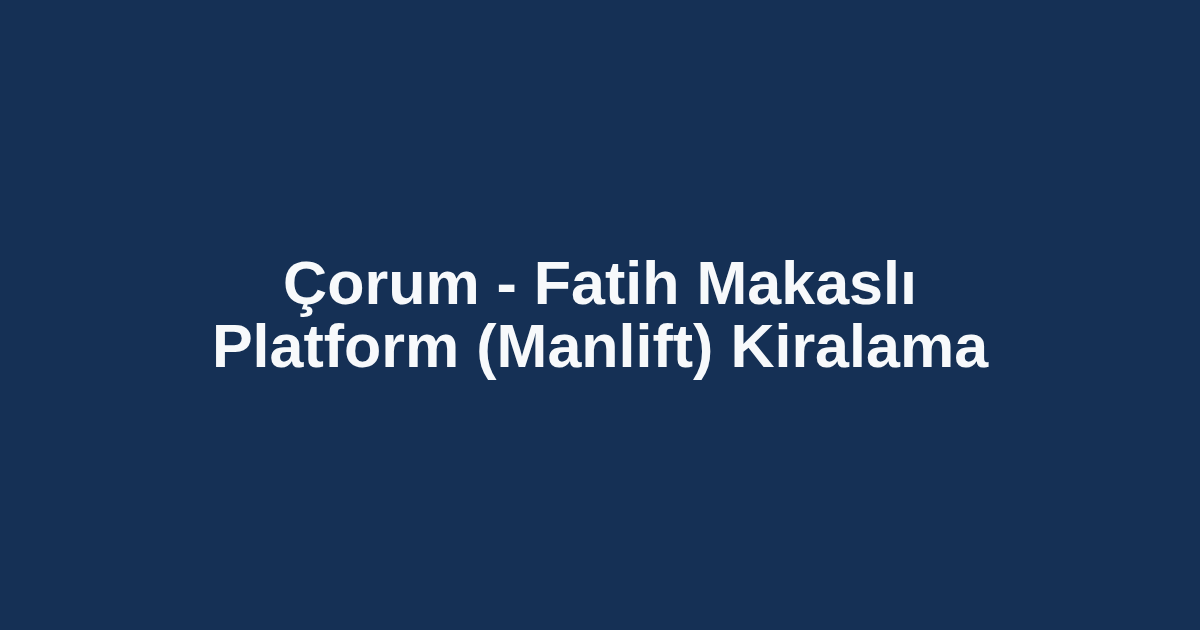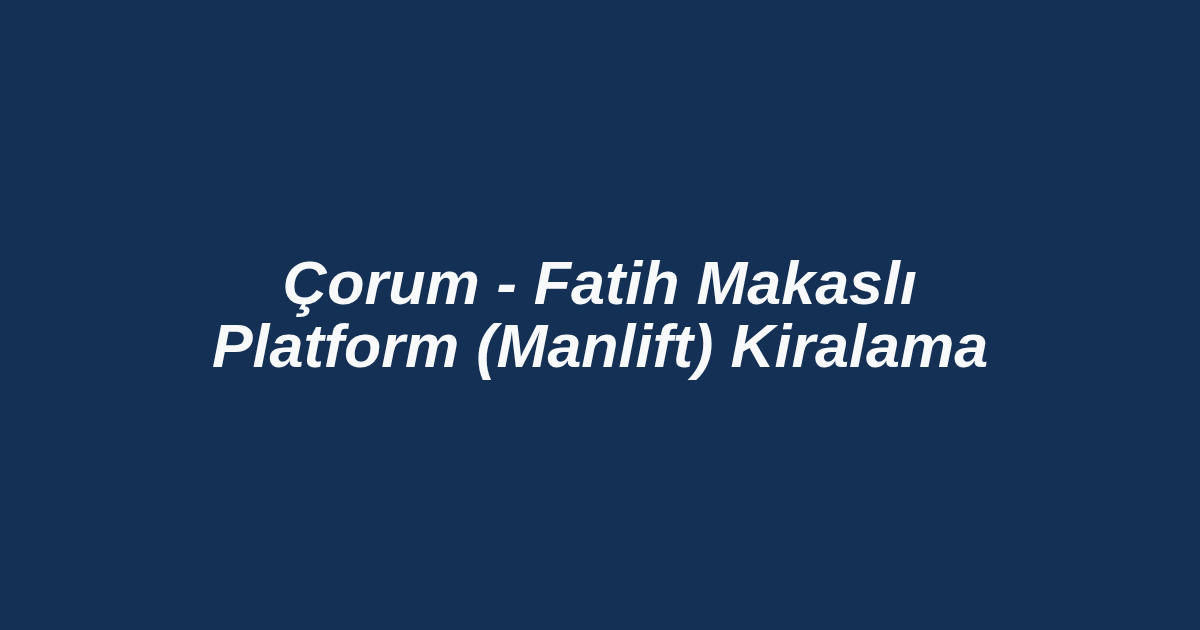--- a/index.html
+++ b/index.html
@@ -27,21 +27,20 @@
     justify-content: center;
   }
 
   .card-inner {
     width: 1004px;
     display: flex;
     align-items: center;
     justify-content: center;
     padding: 0 40px;
     box-sizing: border-box;
-    font-style: italic;
   }
 
   .card-title {
     max-width: 800px;
     margin: 0;
     color: #f7f9fb;
     font-family: "Liberation Sans", sans-serif;
     font-size: 61px;
     font-weight: 700;
     line-height: 1.03;

